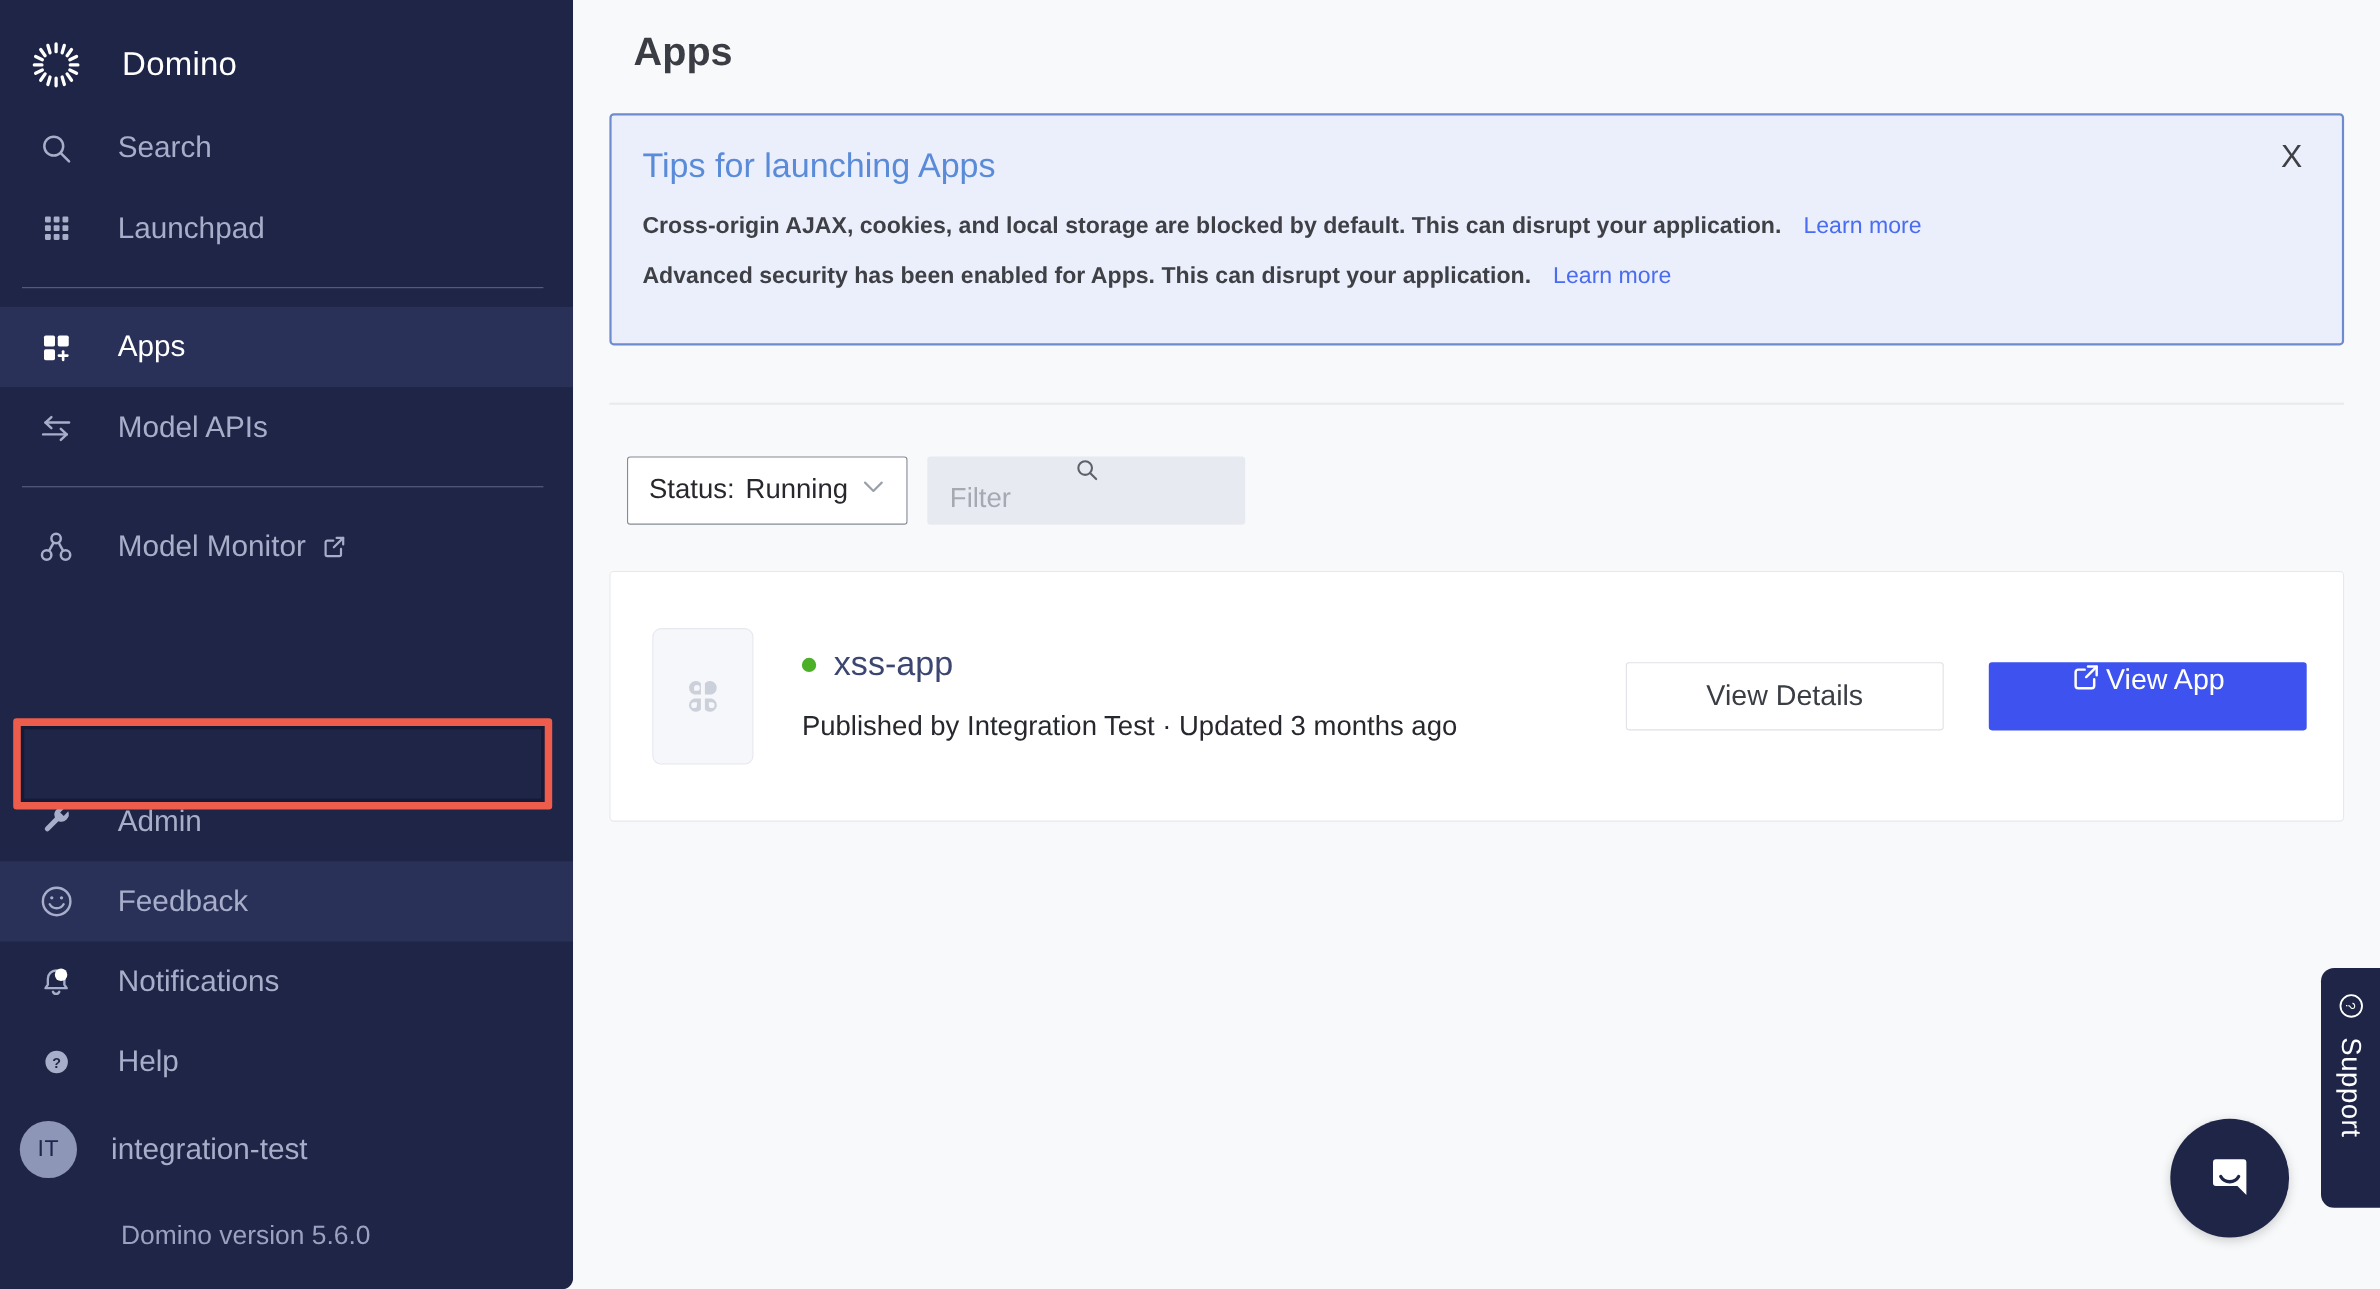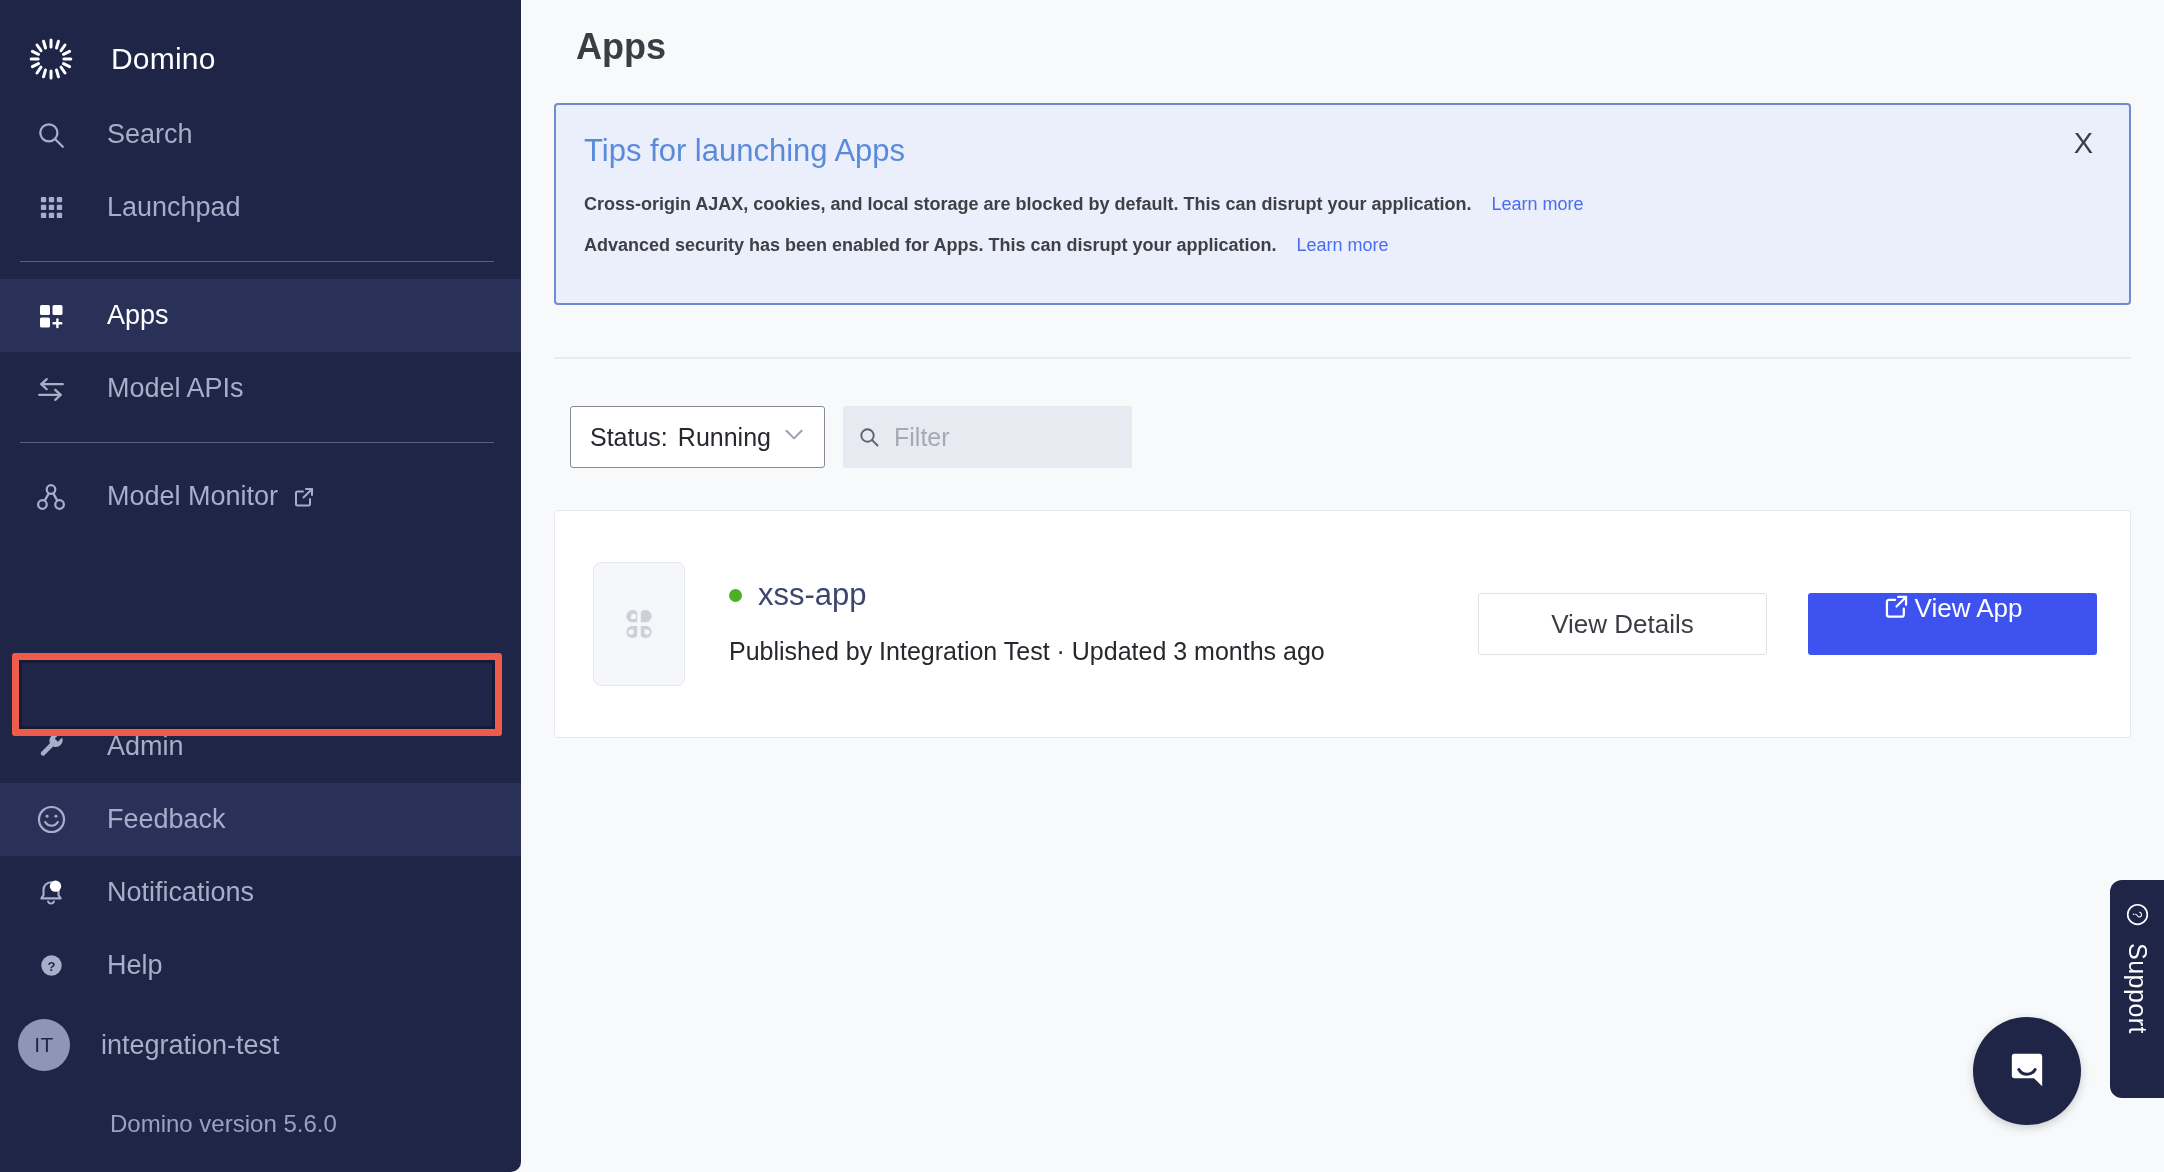--- a/index.html
+++ b/index.html
@@ -107,21 +107,21 @@
     padding: 28px 34px 30px 28px;
     min-height: 193px;
   }
   .banner-title {
     color: #5a8bd8;
     font-size: 31px;
     margin-bottom: 22px;
   }
   .banner-row {
     display: flex; align-items: flex-end;
-    font-size: 18px;
+    font-size: 21px;
     color: #3e4045;
     font-weight: bold;
     margin-bottom: 15px;
     line-height: 1.45;
   }
   .banner-row:last-child { margin-bottom: 0; }
   .banner-link {
     color: #4a6cf0; font-weight: normal; text-decoration: none;
     margin-left: 20px; cursor: pointer; white-space: nowrap;
   }
@@ -155,20 +155,21 @@
   .status-select .sel-label .sel-key { margin-right: 10px; }
   .chev { color: #9aa0aa; }
   .filter-field {
     display: flex; align-items: center;
     width: 289px; height: 62px;
     background: #e8eaf1;
     border-radius: 3px;
     margin-left: 18px;
     padding: 0 14px;
     cursor: text;
+    flex-direction: column;
   }
   .filter-field .f-icon { flex: 0 0 24px; display:flex; align-items:center; color:#5c616b; }
   .filter-input {
     border: none; outline: none; background: transparent;
     font-size: 25px; color: #26282d;
     margin-left: 13px; width: 100%;
     font-family: "Liberation Sans", sans-serif;
   }
   .filter-input::placeholder { color: #a5a9b2; }
 

